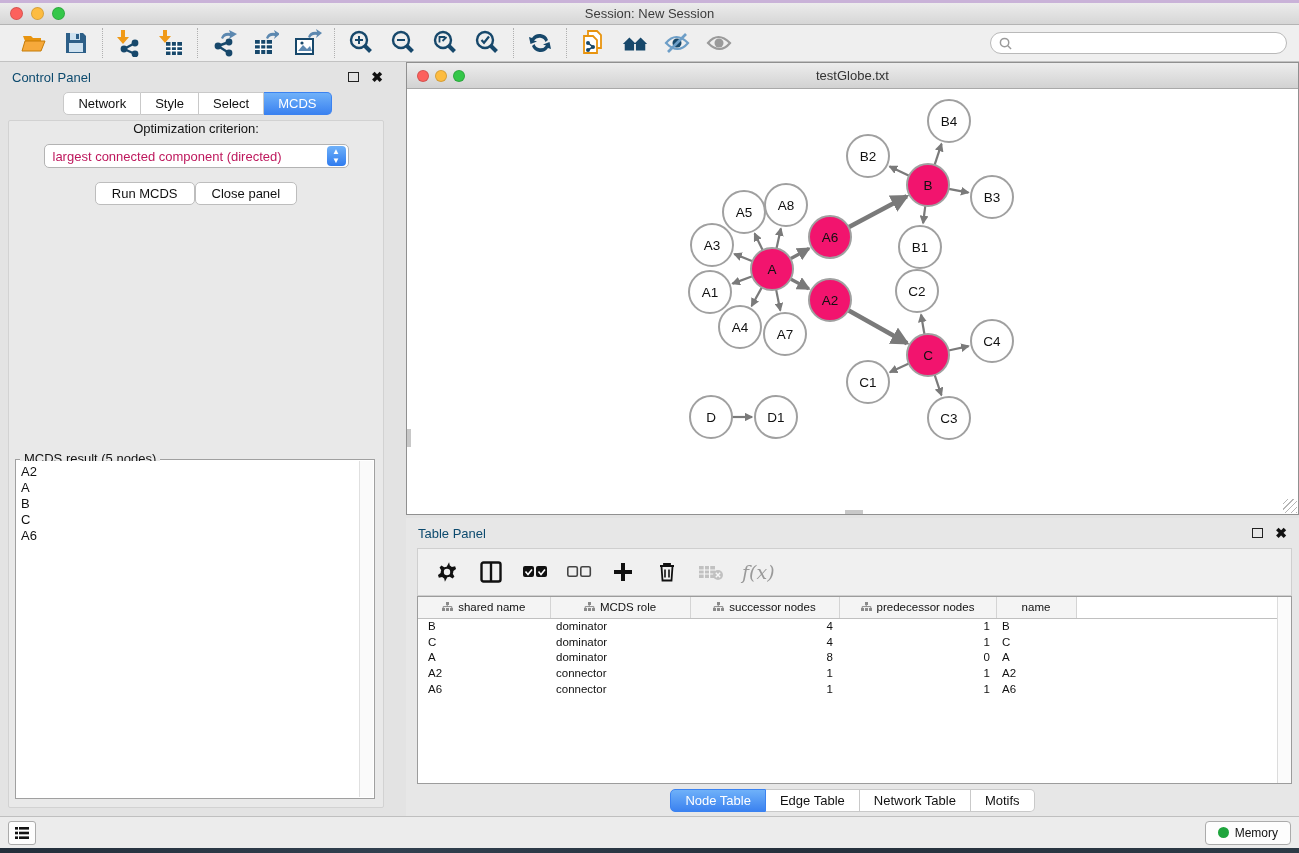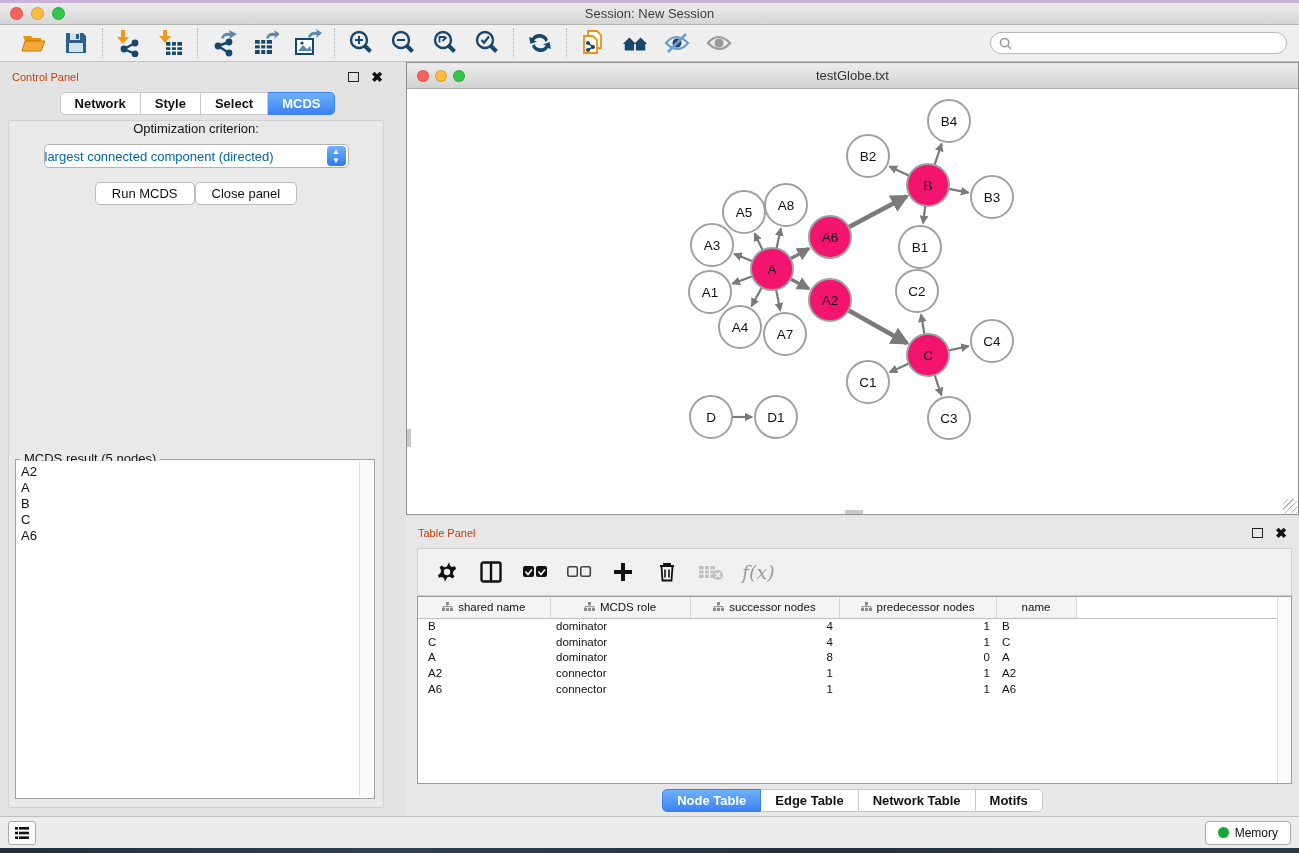--- a/index.html
+++ b/index.html
@@ -23,38 +23,38 @@
   .tb-sep { width:1px; height:30px; border-left:1px dotted #b0b0b0; }
   .tb-btn { width:28px; height:28px; display:flex; align-items:center; justify-content:center; cursor:pointer; }
   .tb-spacer { flex:1; }
   .searchbox { width:297px; height:22px; background:#fff; border:1px solid #b9b9b9; border-radius:12px;
     display:flex; align-items:center; padding:0 8px; margin-right:4px; }
   .searchbox input { border:none; outline:none; flex:1; font-size:12px; margin-left:5px; background:transparent; }
 
   
   .control-panel { position:absolute; left:0; top:62px; width:395px; height:754px; background:#e3e3e3; }
   .panel-header { height:30px; display:flex; align-items:center; padding:0 12px; }
-  .panel-title { font-size:11px; color:#c2410c; }
+  .panel-title { font-size:13px; color:#0c4a6e; }
   .panel-header-icons { margin-left:auto; display:flex; gap:12px; align-items:center; }
   .float-icon { width:11px; height:10px; border:1.5px solid #222; display:inline-block; cursor:pointer; }
   .close-icon { font-size:14px; font-weight:bold; color:#111; cursor:pointer; line-height:10px; }
 
   .seg-tabs { display:flex; justify-content:center; }
   .seg-tab { font-size:13px; padding:3px 14px; background:#fff; border:1px solid #c9c9c9; border-left:none;
-    color:#111; cursor:pointer;font-weight:bold; }
+    color:#111; cursor:pointer; }
   .seg-tab:first-child { border-left:1px solid #c9c9c9; border-radius:5px 0 0 5px; }
   .seg-tab:last-child { border-radius:0 5px 5px 0; }
   .seg-tab.active { background:linear-gradient(#6fb1f9,#3b82f0); color:#fff; border-color:#3b82f0; }
 
   .cp-content { position:absolute; left:8px; right:11px; top:58px; bottom:8px;
     background:#e9e9e9; border:1px solid #d2d2d2; border-radius:2px; }
   .opt-label { text-align:center; font-size:13px; color:#111; }
   .opt-select { width:305px; height:24px; margin:8px auto 0; background:#fff; border:1px solid #b3b3b3;
     border-radius:5px; display:flex; align-items:center; cursor:pointer; }
-  .opt-select-text { flex:1; font-size:13px; color:#0369a1; white-space:nowrap; overflow:hidden; }
+  .opt-select-text { flex:1; font-size:13px; padding-left:8px; color:#be185d; white-space:nowrap; overflow:hidden; }
   .opt-stepper { width:19px; height:20px; margin-right:2px; border-radius:4px;
     background:linear-gradient(#6fb1f9,#2f7bef); color:#fff; font-size:8px; line-height:9px;
     display:flex; flex-direction:column; align-items:center; justify-content:center; }
   .cp-buttons { display:flex; justify-content:center; margin-top:14px; }
   .cp-btn { font-size:13px; padding:3px 16px; background:#fff; border:1px solid #bdbdbd; border-radius:5px; cursor:pointer; color:#111; }
 
   .groupbox { position:absolute; left:6px; right:8px; top:338px; bottom:8px;
     border:1px solid #a0a0a0; background:#fff; }
   .groupbox-title { position:absolute; top:-9px; left:4px; background:#e9e9e9; padding:0 4px; font-size:13px; color:#111; }
   .result-list { position:absolute; inset:1px 15px 1px 1px; background:#fff; overflow:hidden;

